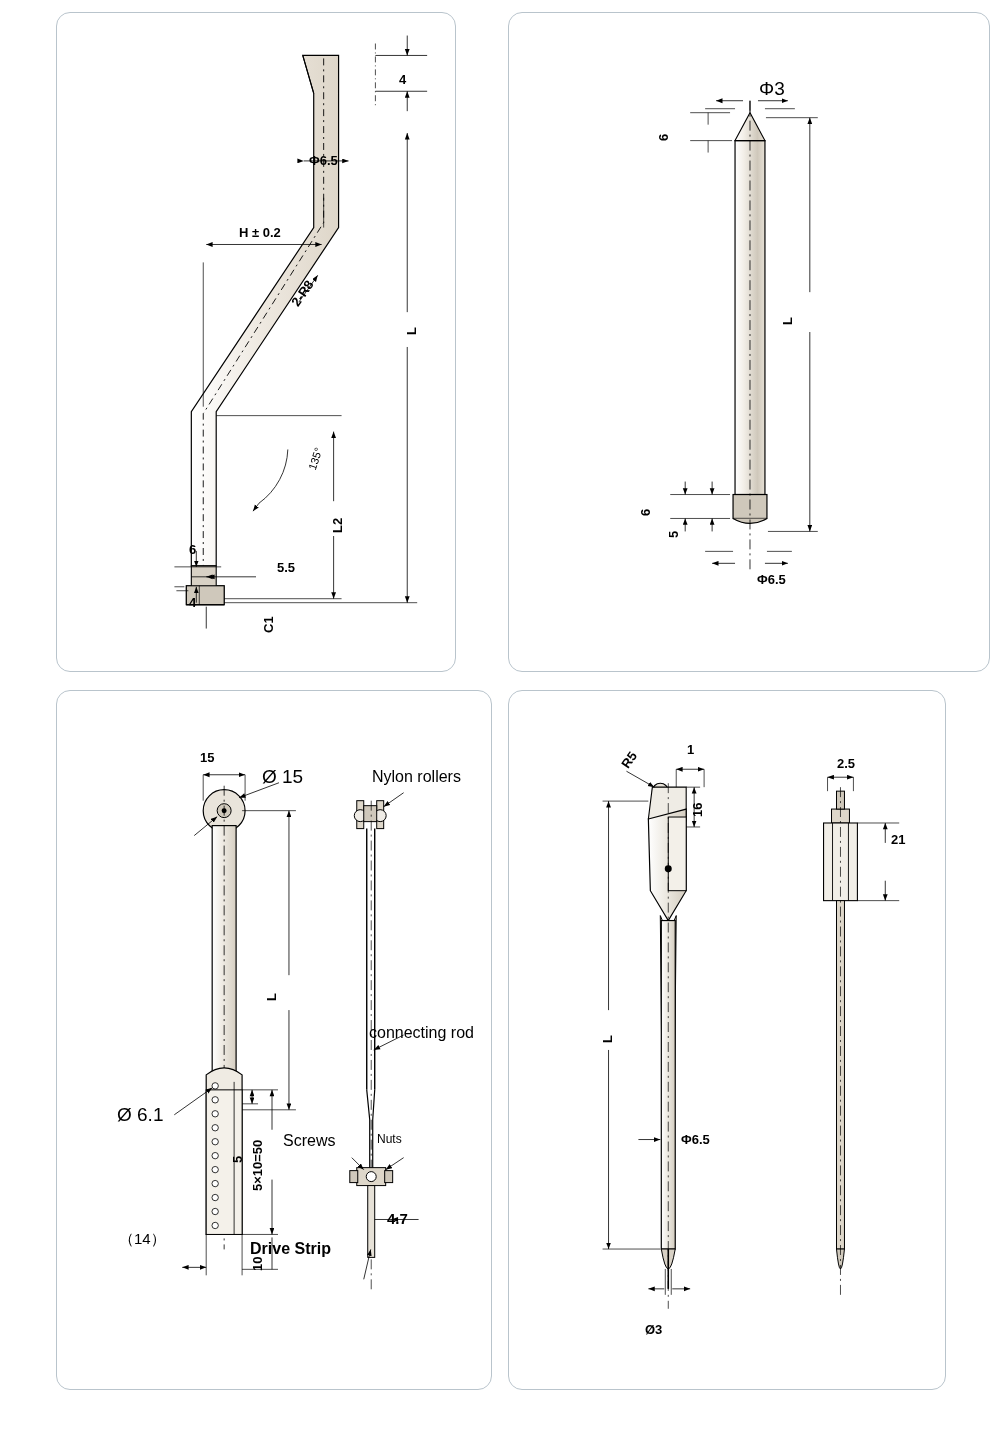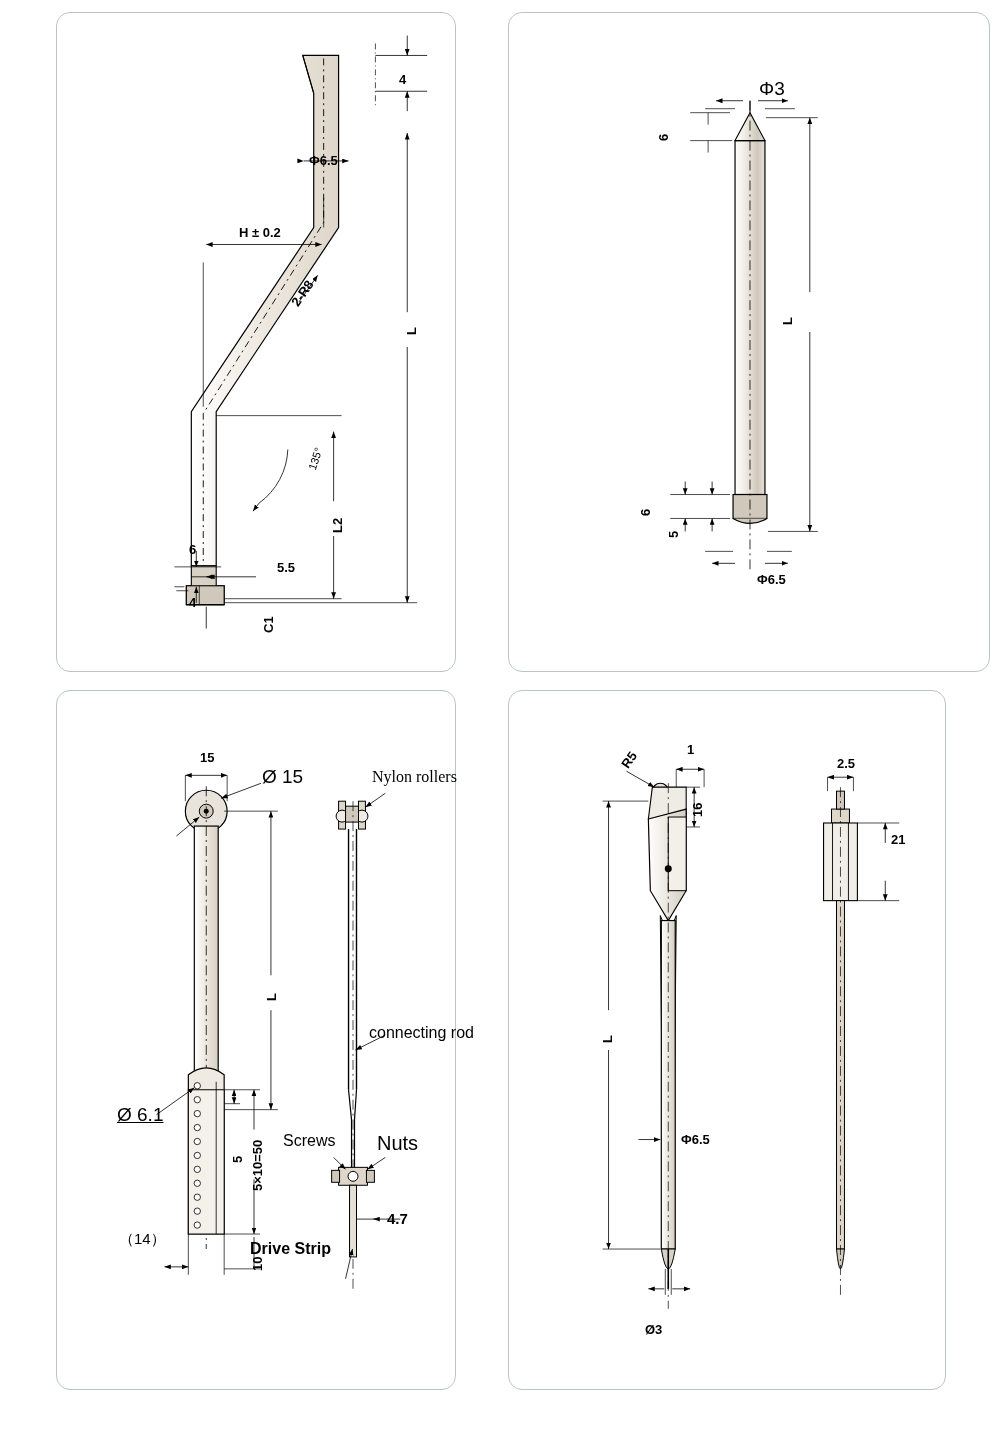--- a/index.html
+++ b/index.html
@@ -1,21 +1,21 @@
 <!DOCTYPE html>
 <html><head>
 <meta charset="utf-8">
 <style>
   html,body{margin:0;padding:0;background:#ffffff;}
   body{width:1000px;height:1434px;font-family:"Liberation Sans",sans-serif;color:#000;}
   .sheet{position:relative;width:1000px;height:1434px;}
   .panel{position:absolute;border:1px solid #b9c4cc;border-radius:14px;background:#fff;box-sizing:border-box;}
   .p1{left:56px;top:12px;width:400px;height:660px;}
   .p2{left:508px;top:12px;width:482px;height:660px;}
-  .p3{left:56px;top:690px;width:400px;height:700px;}
+  .p3{left:56px;top:690px;width:436px;height:700px;}
   .p4{left:508px;top:690px;width:438px;height:700px;}
   .panel svg{position:absolute;left:0;top:0;width:100%;height:100%;overflow:visible;}
   .lbl{position:absolute;font-size:13px;white-space:nowrap;line-height:1;}
   .lbl.b{font-weight:bold;}
   .lbl.sm{font-size:11px;}
   .lbl.lg{font-size:19px;}
   .rot90{transform:rotate(-90deg);transform-origin:left top;}
   .rotneg{transform:rotate(-55deg);transform-origin:left top;}
   .rotdeg{transform:rotate(-72deg);transform-origin:left top;}
 </style>
@@ -257,30 +257,30 @@
       <line x1="300" y1="360" x2="330" y2="345" stroke="#000" stroke-width="0.8" marker-start="url(#ahs)"></line>
 
       <line x1="278" y1="468" x2="290" y2="480" stroke="#000" stroke-width="0.8" marker-end="url(#ah)"></line>
       <line x1="330" y1="468" x2="312" y2="480" stroke="#000" stroke-width="0.8" marker-end="url(#ah)"></line>
 
       <line x1="290" y1="590" x2="297" y2="560" stroke="#000" stroke-width="0.8" marker-end="url(#ah)"></line>
     </svg>
 
     <div class="lbl b" style="left:143px;top:60px;">15</div>
     <div class="lbl lg" style="left:205px;top:76px;">Ø 15</div>
-    <div class="lbl lg" style="left:315px;top:78px;font-size:16px;font-family:Liberation Serif, serif;">Nylon rollers</div>
+    <div class="lbl lg" style="left:315px;top:78px;font-size:16px;">Nylon rollers</div>
     <div class="lbl b rot90" style="left:208px;top:310px;">L</div>
     <div class="lbl" style="left:312px;top:334px;font-size:16px;">connecting rod</div>
-    <div class="lbl lg" style="left:60px;top:414px;text-decoration:underline;">Ø 6.1</div>
+    <div class="lbl lg" style="left:60px;top:414px;">Ø 6.1</div>
     <div class="lbl b rot90" style="left:174px;top:472px;">5</div>
     <div class="lbl b rot90" style="left:194px;top:500px;">5×10=50</div>
     <div class="lbl b rot90" style="left:194px;top:580px;">10</div>
     <div class="lbl" style="left:62px;top:540px;font-size:15px;">（14）</div>
     <div class="lbl" style="left:226px;top:442px;font-size:16px;">Screws</div>
-    <div class="lbl" style="left:320px;top:442px;font-size:20px;">Nuts</div>
+    <div class="lbl" style="left:320px;top:442px;font-size:12px;">Nuts</div>
     <div class="lbl b" style="left:330px;top:520px;font-size:15px;">4.7</div>
     <div class="lbl" style="left:193px;top:550px;font-size:16px;font-weight:bold;">Drive Strip</div>
   </div>
 
   <div class="panel p4">
     <svg viewBox="0 0 438 700">
       <defs>
         <linearGradient id="g4" x1="0" y1="0" x2="1" y2="0">
           <stop offset="0" stop-color="#ffffff"></stop>
           <stop offset="0.4" stop-color="#efece5"></stop>

